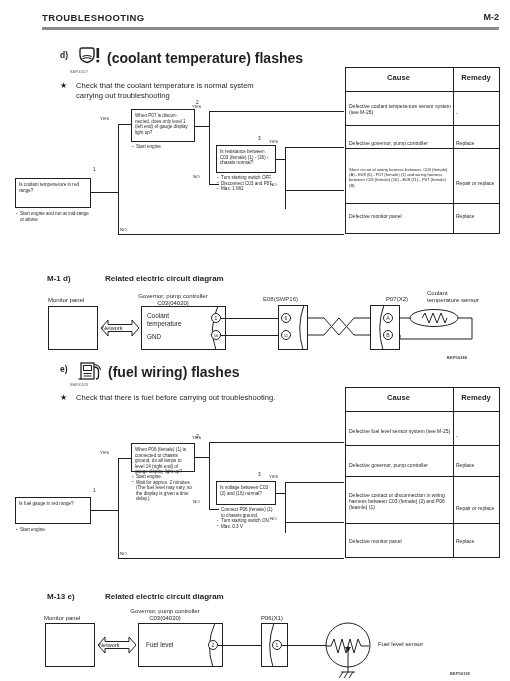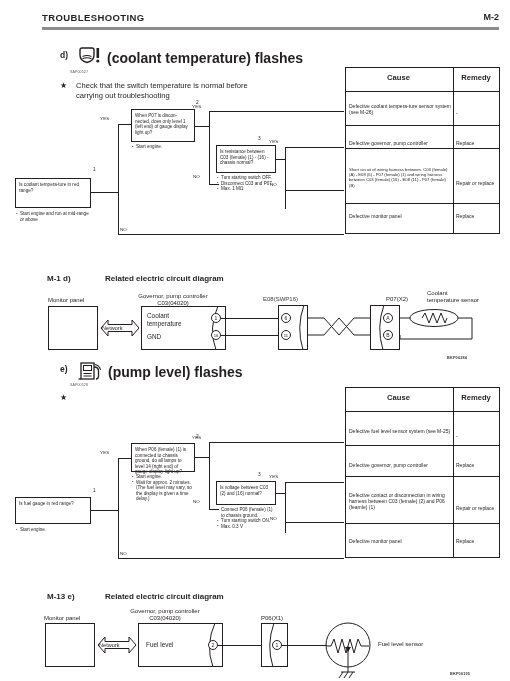--- a/index.html
+++ b/index.html
@@ -235,21 +235,21 @@
       <path d="M6.5 11.8 Q11 9.8 15.5 11.8" fill="none" stroke="#231f20" stroke-width="1.1"></path>
       <rect x="20.5" y="1" width="2.6" height="10" fill="#231f20"></rect>
       <circle cx="21.8" cy="14" r="1.6" fill="#231f20"></circle>
     </svg>
   </span>
 
   <div class="sec-title" style="left:107px; top:50px;">(coolant temperature) flashes</div>
   <div class="sec-code" style="left:70px; top:70px;">SAP00527</div>
 
   <div class="star-glyph" style="left:60px; top:81px;">★</div>
-  <div class="star-line" style="left:76px; top:81px; width:200px;">Check that the switch temperature is normal before carrying out troubleshooting</div>
+  <div class="star-line" style="left:76px; top:81px; width:200px;">Check that the coolant temperature is normal system carrying out troubleshooting</div>
 
   <div class="flow" style="left:0; top:0; width:345px; height:250px;">
 
     <div class="fbox" style="left:15px; top:178px; width:76px; height:30px;">Is coolant tempera-ture in red range?</div>
     <div class="fnum" style="left:93px; top:167px;">1</div>
     <div class="fnote" style="left:16px; top:211px; width:78px;">
       <div class="bullet-row">Start engine and run at mid-range or above</div>
     </div>
 
     <div class="ln lnv" style="left:118px; top:124px; height:110px;"></div>
@@ -388,24 +388,25 @@
       <rect x="4" y="3" width="13" height="16" fill="none" stroke="#231f20" stroke-width="1.3"></rect>
       <rect x="6.5" y="5.5" width="8" height="5" fill="none" stroke="#231f20" stroke-width="1"></rect>
       <path d="M6.5 13.5 L14.5 13.5" stroke="#231f20" stroke-width="1"></path>
       <path d="M6.5 16 L14.5 16" stroke="#231f20" stroke-width="1"></path>
       <path d="M1.5 19 L4 19" stroke="#231f20" stroke-width="1.3"></path>
       <path d="M17 7 Q21.5 7 21.5 11 L21.5 16 Q21.5 19 19 19" fill="none" stroke="#231f20" stroke-width="1.3"></path>
       <path d="M17.5 4.5 Q22.5 5 23.5 10" fill="none" stroke="#231f20" stroke-width="1.1"></path>
     </svg>
   </span>
 
-  <div class="sec-title" style="left:108px; top:364px;">(pump level) flashes</div>
+  <div class="sec-title" style="left:108px; top:364px;">(fuel wiring) flashes</div>
   <div class="sec-code" style="left:70px; top:383px;">SAP00528</div>
 
   <div class="star-glyph" style="left:60px; top:393px;">★</div>
+  <div class="star-line" style="left:76px; top:393px; width:250px;">Check that there is fuel before carrying out troubleshooting.</div>
 
   <div class="flow" style="left:0; top:0; width:345px; height:681px;">
 
     <div class="fbox" style="left:15px; top:497px; width:76px; height:27px;">Is fuel gauge in red range?</div>
     <div class="fnum" style="left:93px; top:488px;">1</div>
     <div class="fnote" style="left:16px; top:527px; width:78px;">
       <div class="bullet-row">Start engine.</div>
     </div>
     <div class="ln lnv" style="left:118px; top:458px; height:100px;"></div>
     <div class="ln lnh" style="left:91px; top:510px; width:28px;"></div>

